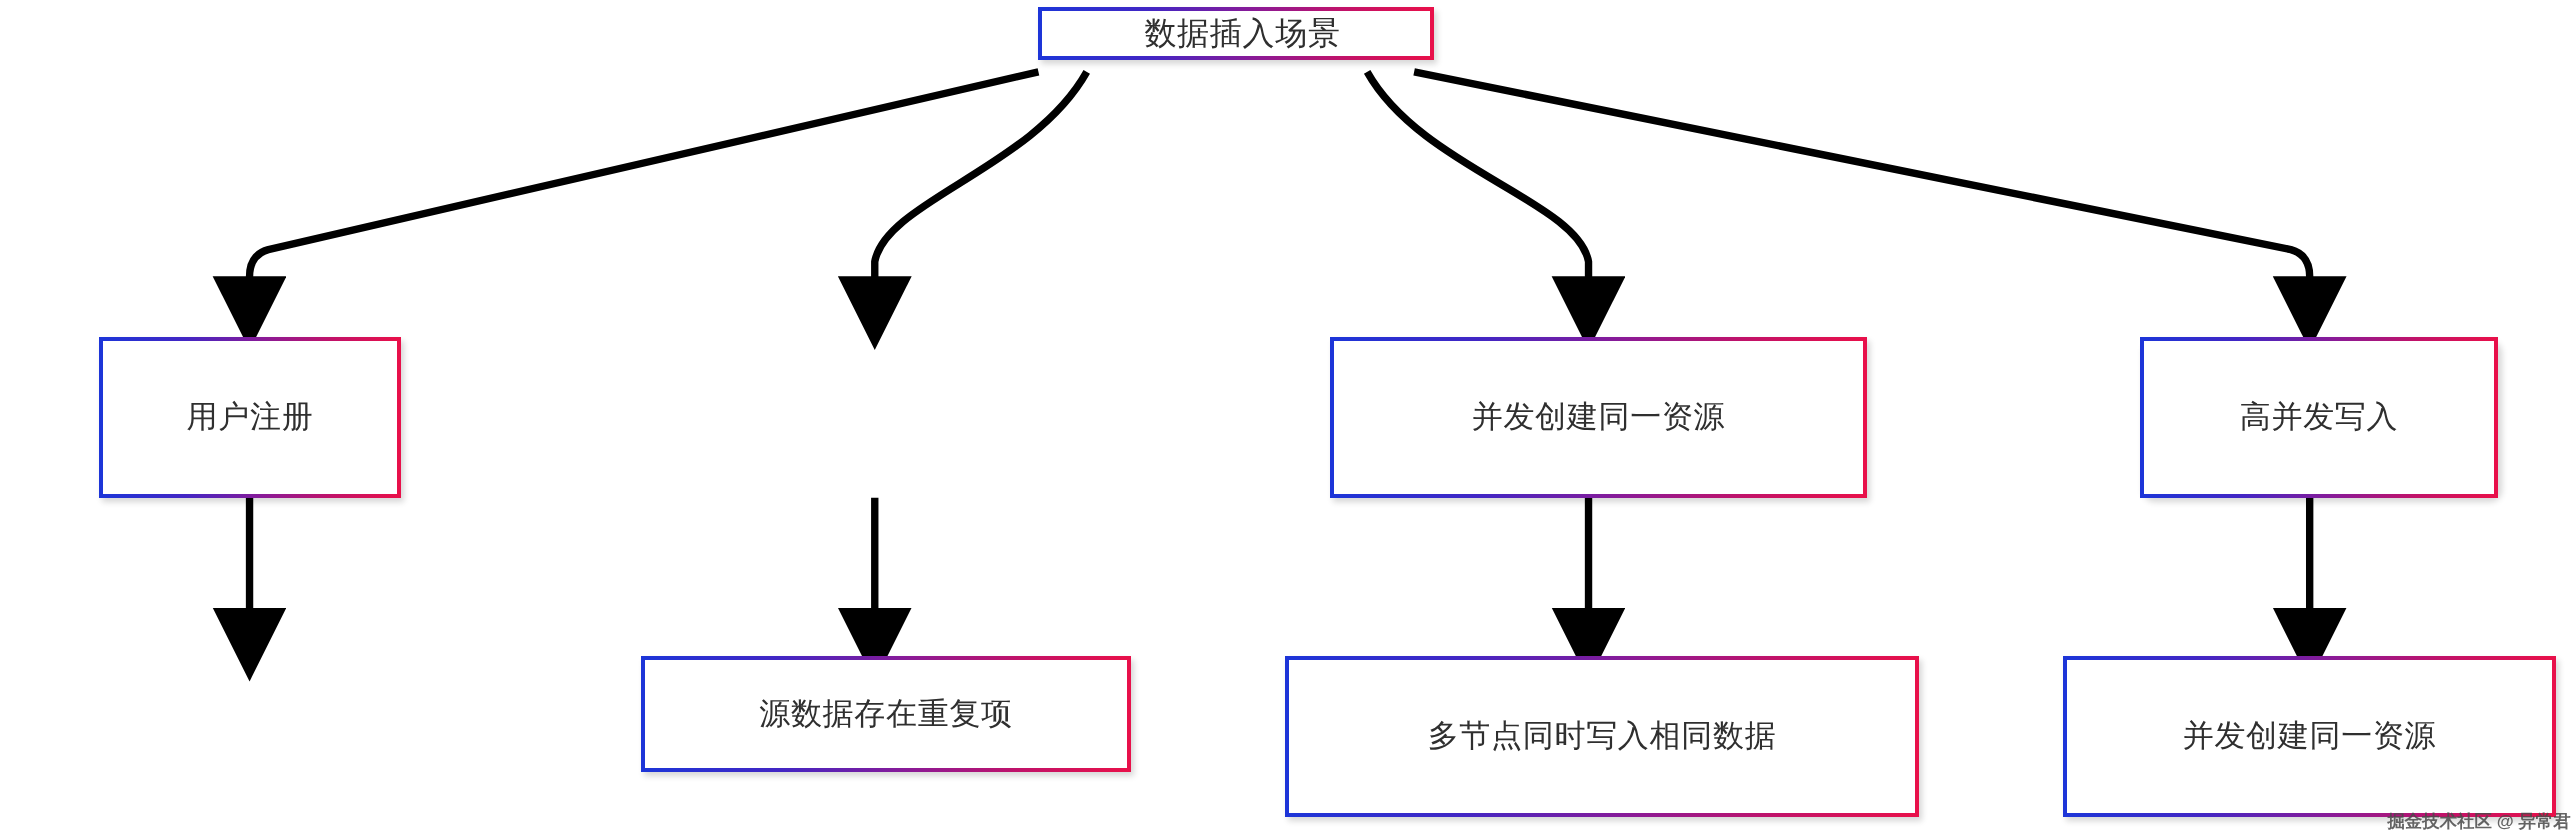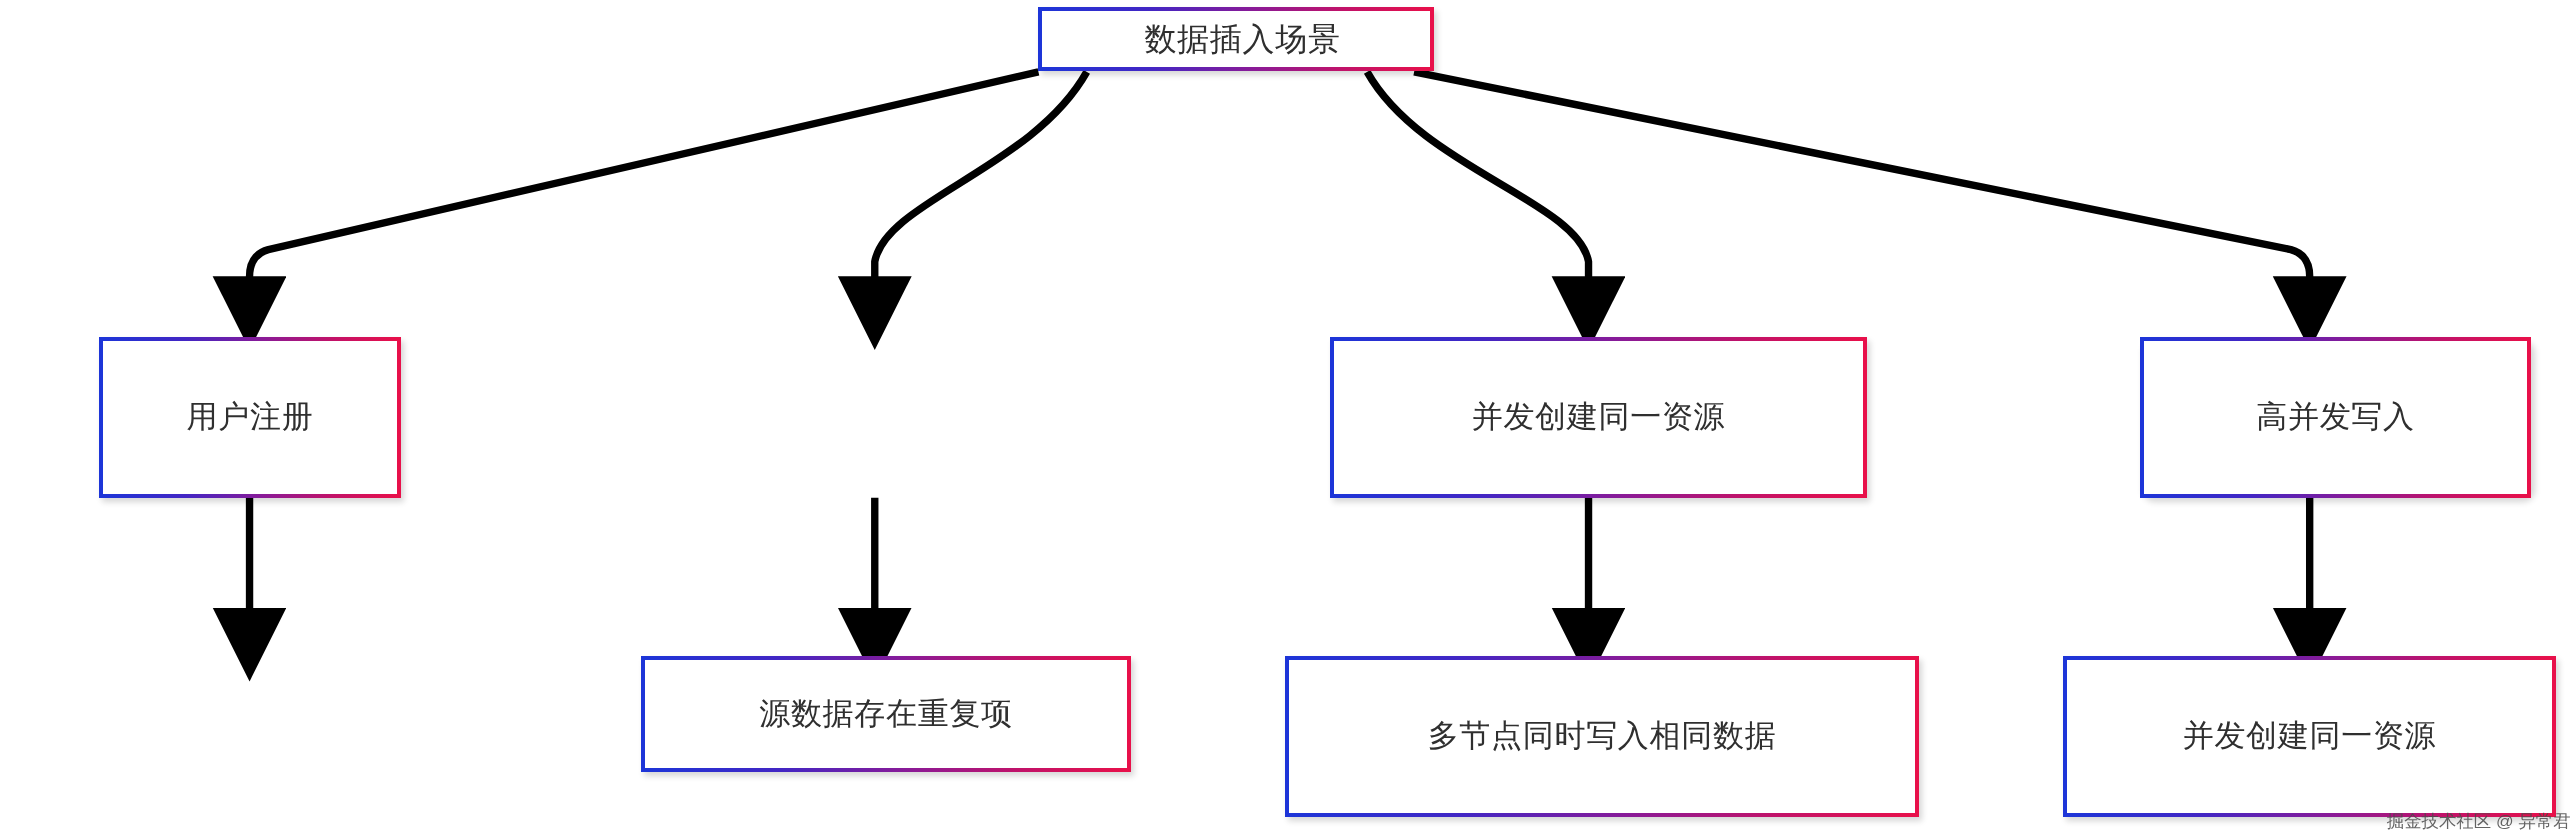--- a/index.html
+++ b/index.html
@@ -47,21 +47,21 @@
     user-select: none;
   }
   .node.root .node-label { font-size: 32px; }
 
   
   #watermark {
     position: absolute;
     right: 5.4px;
     bottom: 2.7px;
     font-size: 17.4px;
-    font-weight: normal;
+    font-weight: bold;
     color: #4a4a4a;
     opacity: 0.85;
     white-space: nowrap;
     z-index: 5;
     user-select: none;
   }
 </style>
 </head>
 <body>
 
@@ -81,34 +81,34 @@
     <path d="M 2038 107 C 2118 250 2352 300 2368 390 L 2368 458" fill="none" stroke="#000000" stroke-width="11" stroke-linecap="butt" stroke-linejoin="round" marker-end="url(#arrowhead)"></path>
 
     <path d="M 2108 107 L 3415 372 Q 3443 380 3443 412 L 3443 458" fill="none" stroke="#000000" stroke-width="11" stroke-linecap="butt" stroke-linejoin="round" marker-end="url(#arrowhead)"></path>
 
     <path d="M 372 742 L 372 952" fill="none" stroke="#000000" stroke-width="11" stroke-linecap="butt" marker-end="url(#arrowhead)"></path>
     <path d="M 1304 742 L 1304 952" fill="none" stroke="#000000" stroke-width="11" stroke-linecap="butt" marker-end="url(#arrowhead)"></path>
     <path d="M 2368 742 L 2368 952" fill="none" stroke="#000000" stroke-width="11" stroke-linecap="butt" marker-end="url(#arrowhead)"></path>
     <path d="M 3443 742 L 3443 952" fill="none" stroke="#000000" stroke-width="11" stroke-linecap="butt" marker-end="url(#arrowhead)"></path>
   </svg>
 
-  <div class="node root" style="left:1038px; top:7.4px; width:396px; height:64px;padding-left:13px;">
+  <div class="node root" style="left:1038px; top:7.4px; width:396px; height:53px;padding-left:13px;">
     <span class="node-label">数据插入场景</span>
   </div>
 
   <div class="node" style="left:99px; top:337px; width:302px; height:161px;">
     <span class="node-label">用户注册</span>
   </div>
 
 
   <div class="node" style="left:1330px; top:337px; width:537px; height:161px;">
     <span class="node-label">并发创建同一资源</span>
   </div>
 
-  <div class="node" style="left:2140px; top:337px; width:391px; height:161px;border-radius:12px;">
+  <div class="node" style="left:2140px; top:337px; width:358px; height:161px;border-radius:12px;">
     <span class="node-label">高并发写入</span>
   </div>
 
 
   <div class="node" style="left:641px; top:656px; width:490px; height:116px;">
     <span class="node-label">源数据存在重复项</span>
   </div>
 
   <div class="node" style="left:2063px; top:656px; width:493px; height:161px;">
     <span class="node-label">并发创建同一资源</span>

